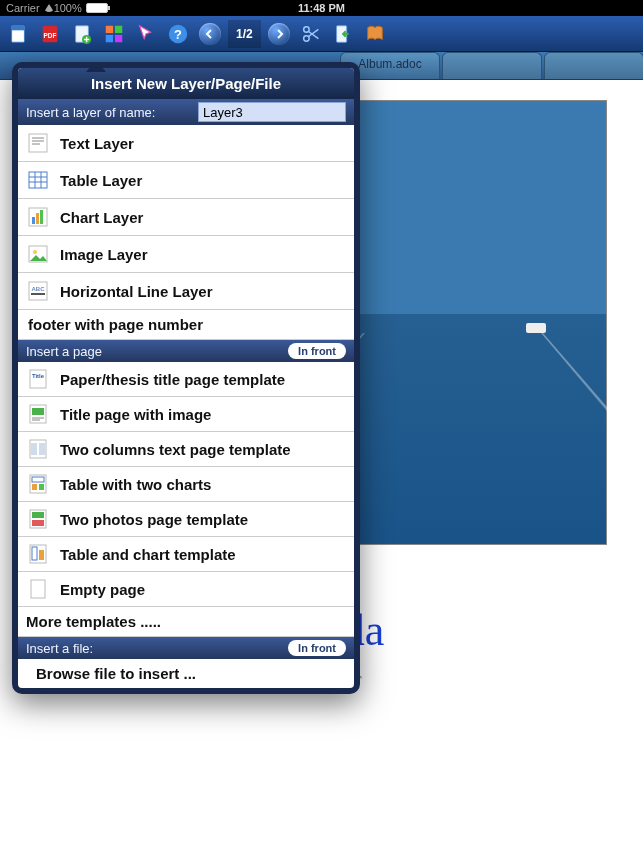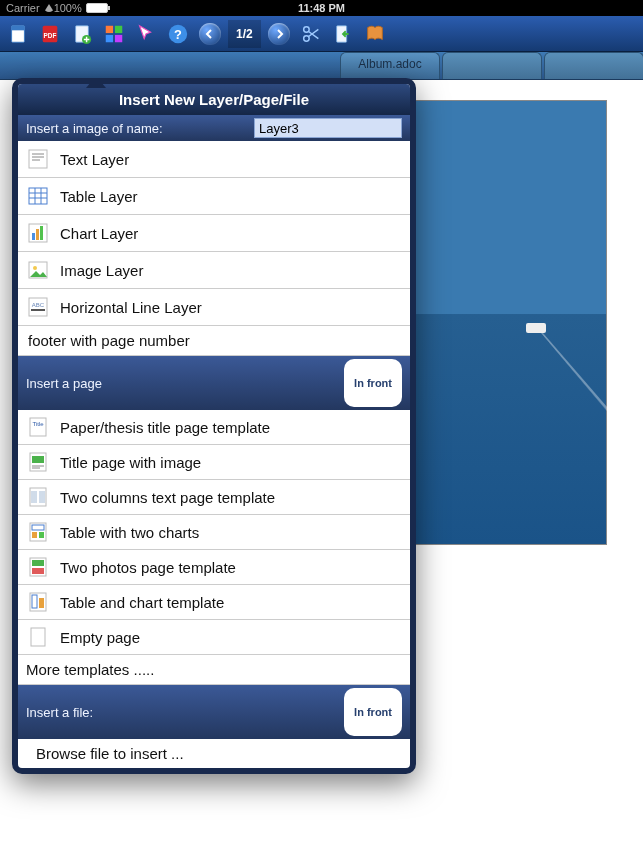--- a/index.html
+++ b/index.html
@@ -134,22 +134,22 @@
 }
 .doc-sub {
   font-size: 22px;
   font-family: Georgia, serif;
   color: #888;
   margin-top: 10px;
   margin-left: 62px;
 }
 .popover {
   position: absolute;
-  top: 78px; left: 12px;
-  width: 404px;
+  top: 62px; left: 12px;
+  width: 348px;
   background: #fff;
   border: 6px solid #18294d;
   border-radius: 10px;
   box-shadow: 0 10px 30px rgba(0,0,0,.5);
   z-index: 100;
   overflow: hidden;
 }
 .popover::before {
   content: '';
   position: absolute;
@@ -181,30 +181,30 @@
   border: 1px solid #8aa5d4;
   font-size: 13px;
   padding: 1px 4px;
 }
 .pill {
   background: #fff;
   color: #27406e;
   border-radius: 10px;
   font-size: 11px;
   font-weight: 700;
-  padding: 16px 10px;
+  padding: 0 10px;
   line-height: 16px;
 }
 .pop-item {
   display: flex;
   align-items: center;
   padding: 6px 8px;
   border-bottom: 1px solid #ccc;
   font-size: 15px;
-  font-weight: 400;
+  font-weight: 700;
   gap: 10px;
   color: #111;
   cursor: pointer;
 }
 .pop-item.tight { padding: 5px 8px; }
 .item-icon {
   width: 24px; height: 24px;
   flex-shrink: 0;
   display: flex; align-items: center; justify-content: center;
 }
@@ -311,21 +311,21 @@
     <div class="wake"></div>
   </div>
   <div class="doc-title">uda</div>
   <div class="doc-sub">or</div>
 </div>
 
 <div class="popover">
   <div class="pop-header">Insert New Layer/Page/File</div>
 
   <div class="pop-section">
-    <span>Insert a image of name:</span>
+    <span>Insert a layer of name:</span>
     <input class="name-input" value="Layer3" style="">
   </div>
 
   <div class="pop-item">
     <span class="item-icon">
         <svg viewBox="0 0 24 24">
           <rect x="3" y="3" width="18" height="18" fill="#fff" stroke="#bbb"></rect>
           <path d="M6 7h12M6 10h12M6 13h8" stroke="#888"></path>
         </svg>
       </span>

